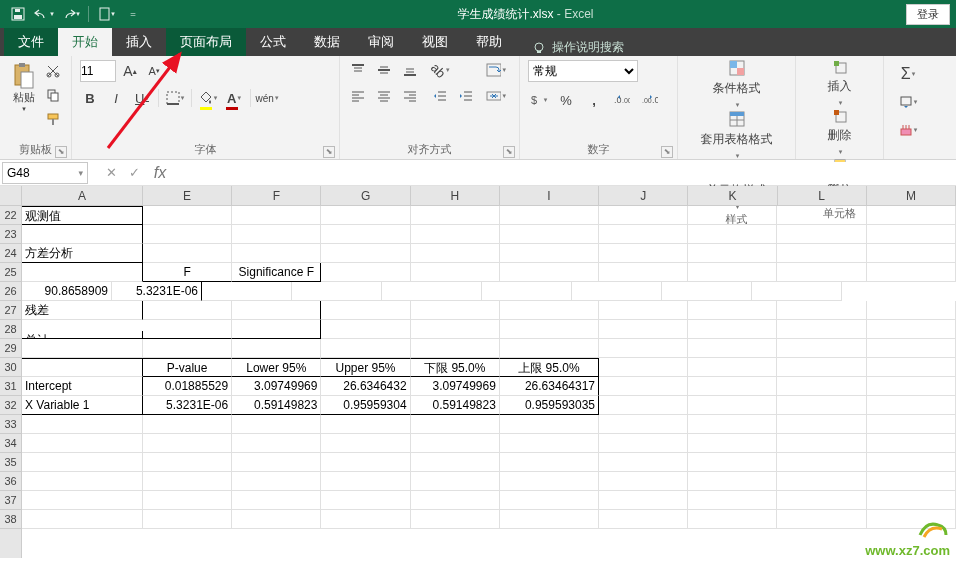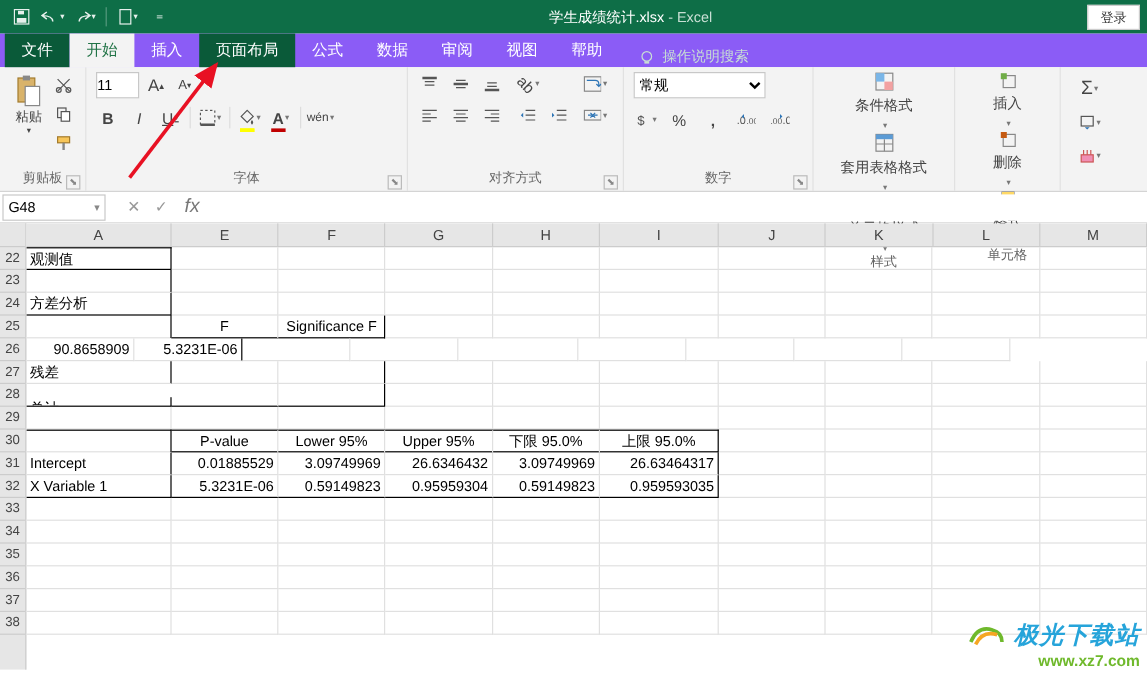--- a/index.html
+++ b/index.html
@@ -5,21 +5,21 @@
 * { margin: 0; padding: 0; box-sizing: border-box; font-family: "Microsoft YaHei", Arial, sans-serif; }
 body { width: 956px; height: 562px; background: #fff; overflow: hidden; position: relative; }
 .titlebar { height: 28px; background: #0e6e47; display: flex; align-items: center; color: #fff; font-size: 12px; }
 .qat { display: flex; align-items: center; padding-left: 6px; gap: 2px; }
 .qat-btn { width: 24px; height: 22px; display: flex; align-items: center; justify-content: center; opacity: 0.9; }
 .qat-sep { width: 1px; height: 16px; background: rgba(255,255,255,0.3); margin: 0 4px; }
 .titlebar .title { flex: 1; text-align: center; font-size: 12px; }
 .title .doc { color: #fff; }
 .title .app { color: #c8dfd4; }
 .login-btn { background: #fff; color: #333; font-size: 11px; padding: 2px 10px; margin-right: 6px; border: 1px solid #ccc; }
-.ribbon-tabs { height: 28px; background: #8b5cf6; display: flex; align-items: flex-end; padding-left: 4px; color: #fff; font-size: 13px; }
+.ribbon-tabs { height: 28px; background: #404040; display: flex; align-items: flex-end; padding-left: 4px; color: #fff; font-size: 13px; }
 .ribbon-tab { padding: 5px 14px; cursor: pointer; position: relative; }
 .ribbon-tab.file { background: #0a5a39; margin-right: 0; }
 .ribbon-tab.active { background: #f3f3f3; color: #217346; }
 .tell-me { display: flex; align-items: center; gap: 6px; margin-left: 16px; color: #c8dfd4; font-size: 12px; }
 .bulb { width: 14px; height: 14px; display: inline-block; }
 .ribbon { height: 104px; background: #f3f3f3; border-bottom: 1px solid #d4d4d4; display: flex; }
 .rgroup { border-right: 1px solid #e1e1e1; padding: 4px 8px 0 8px; display: flex; flex-direction: column; justify-content: space-between; }
 .rgroup .label { text-align: center; font-size: 11px; color: #666; height: 18px; line-height: 16px; position: relative; }
 .rgroup .label .launcher { position: absolute; right: -4px; bottom: 1px; width: 12px; height: 12px; border: 1px solid #bbb; font-size: 8px; color: #888; display: flex; align-items: center; justify-content: center; }
 .btn-col { display: flex; flex-direction: column; align-items: center; gap: 2px; }
@@ -704,16 +704,15 @@
     </defs>
   <line x1="10" y1="100" x2="82" y2="6" stroke="#e81123" stroke-width="3" marker-end="url(#ah)"></line>
 </svg>
 
 <div class="watermark">
   <div class="logo-row">
     <svg width="34" height="28">
         <path d="M4 20 Q10 6 22 10 Q30 12 30 20" fill="none" stroke="#6fb92c" stroke-width="3"></path>
         <path d="M8 22 Q14 10 26 14" fill="none" stroke="#f5a623" stroke-width="3"></path>
       </svg>
-    <span class="brand">极光下载站</span>
   </div>
   <div class="url">www.xz7.com</div>
 </div>
 
 </body></html>

